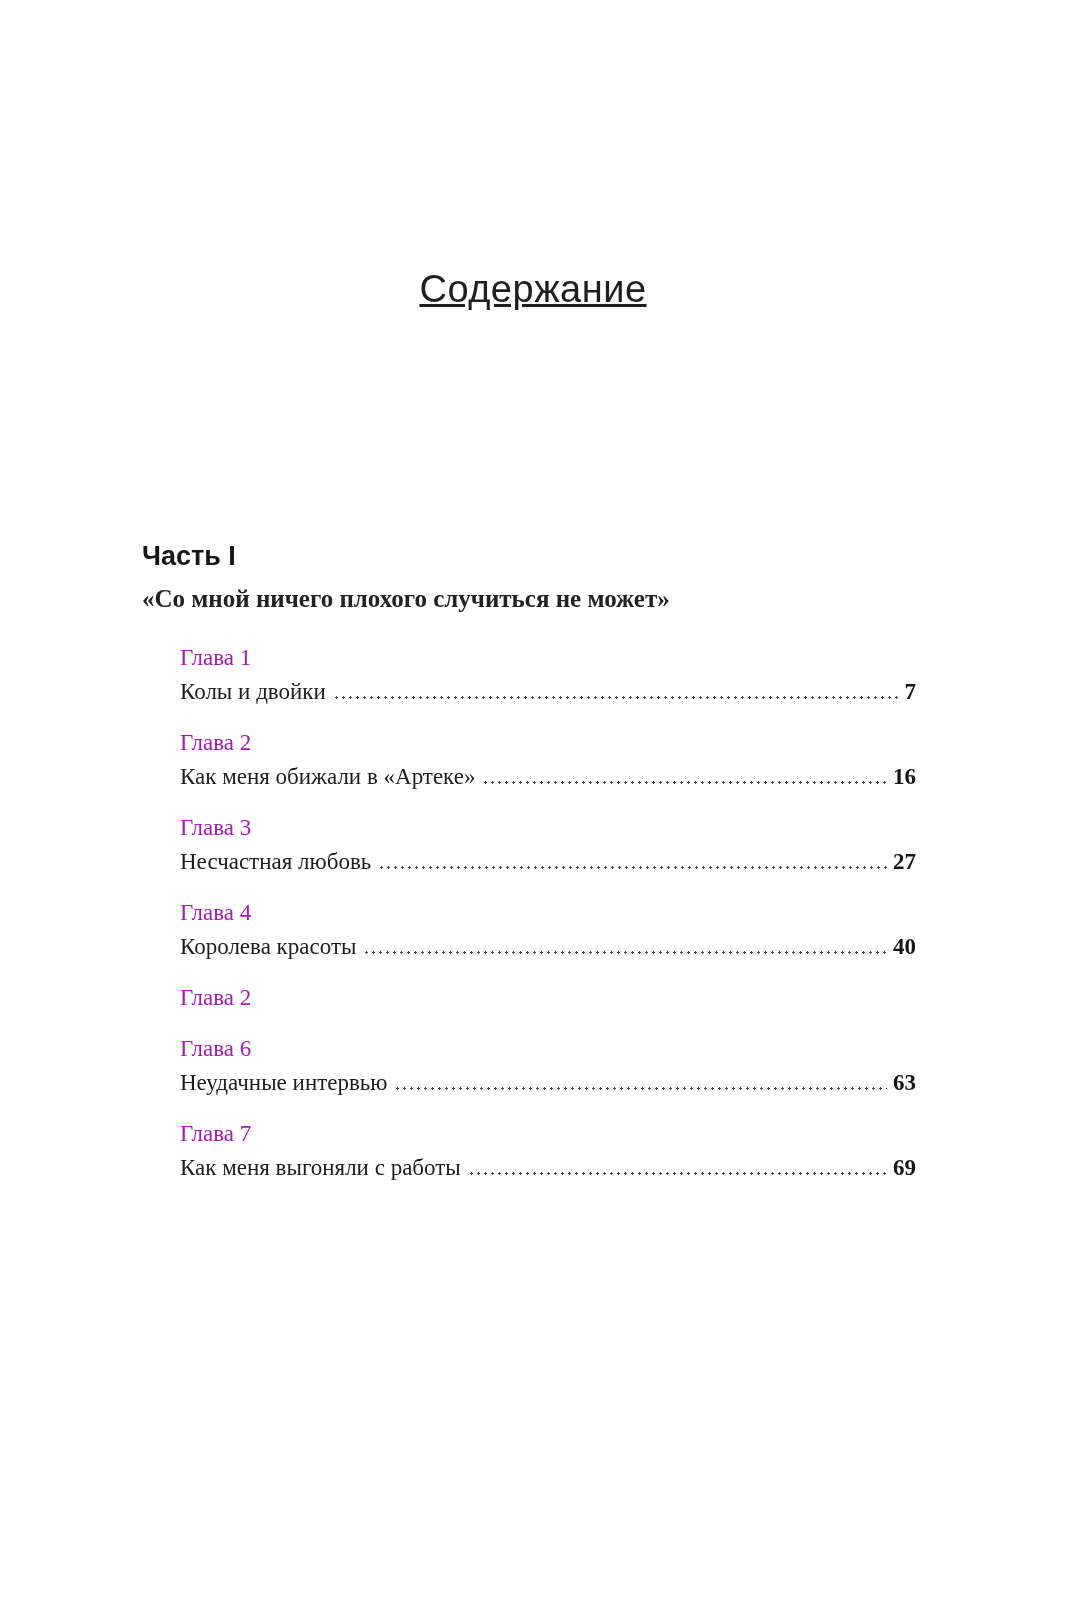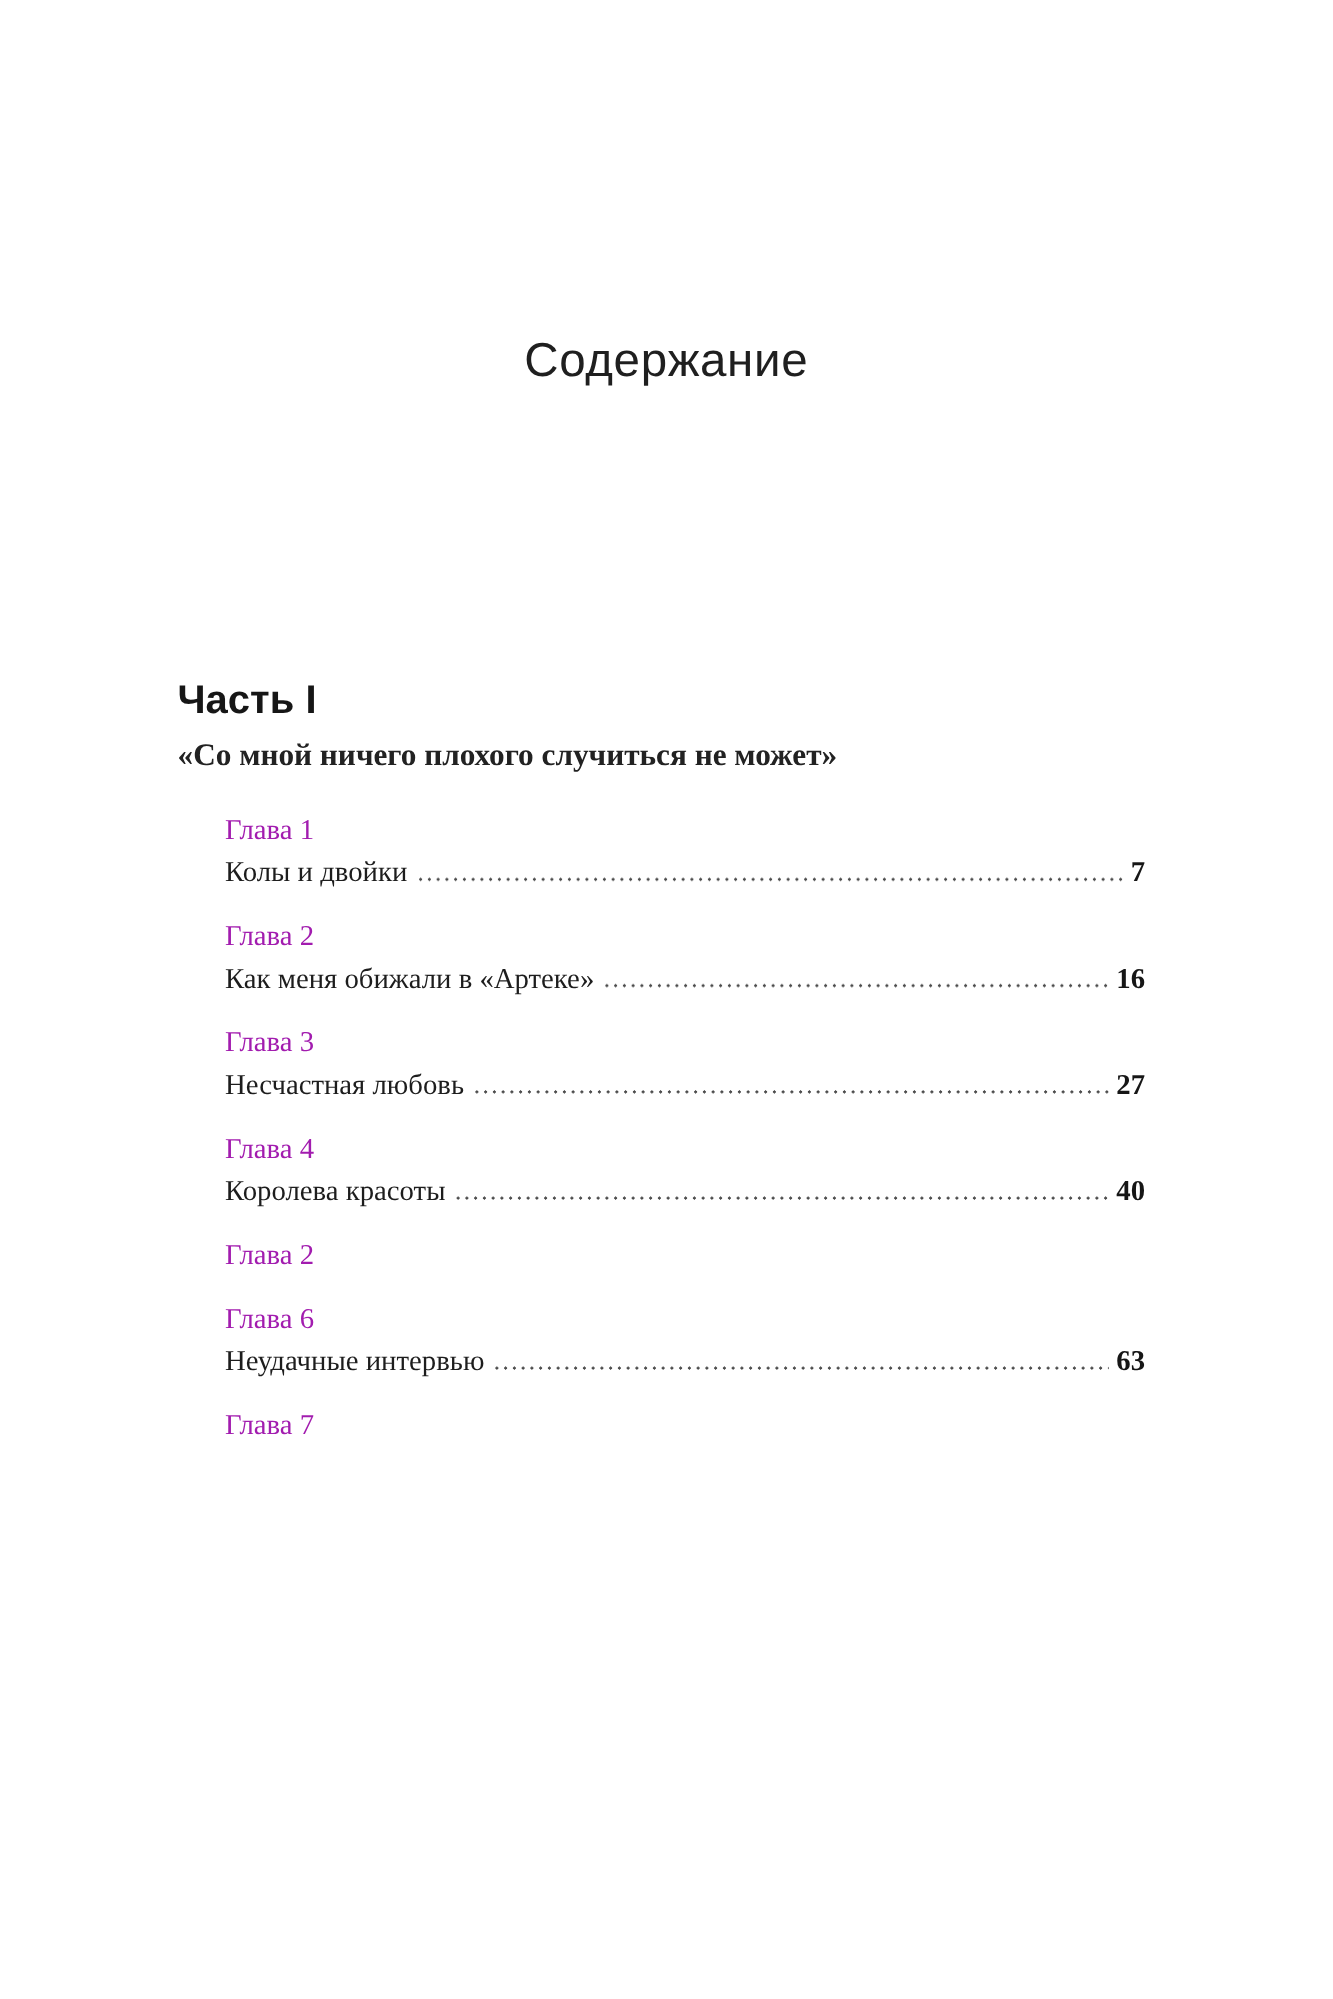--- a/index.html
+++ b/index.html
@@ -19,30 +19,31 @@
   }
 
   .page-title {
     padding-top: 268px;
     text-align: center;
     font-family: "Liberation Sans", sans-serif;
     font-weight: 400;
     font-size: 38px;
     letter-spacing: 0.5px;
     color: #1f1f1f;
+    text-decoration: underline;
   }
 
   .part-section {
     margin: 230px 150px 0 142px;
   }
 
   .part-label {
     font-family: "Liberation Sans", sans-serif;
     font-weight: 700;
-    font-size: 32px;
+    font-size: 27px;
     color: #161616;
   }
 
   .part-subtitle {
     margin-top: 13px;
     font-family: "Liberation Serif", serif;
     font-weight: 700;
     font-size: 25px;
     color: #222222;
   }
@@ -150,17 +151,22 @@
     <div class="toc-entry-chapter">Глава 6</div>
     <div class="toc-entry-line">
       <span class="toc-entry-title">Неудачные интервью</span>
       <span class="toc-leader"></span>
       <span class="toc-entry-page">63</span>
     </div>
   </div>
 
   <div class="toc-entry">
     <div class="toc-entry-chapter">Глава 7</div>
+    <div class="toc-entry-line">
+      <span class="toc-entry-title">Как меня выгоняли с работы</span>
+      <span class="toc-leader"></span>
+      <span class="toc-entry-page">69</span>
+    </div>
   </div>
 </div>
   </div>
 
 </div>
 
 </body></html>

